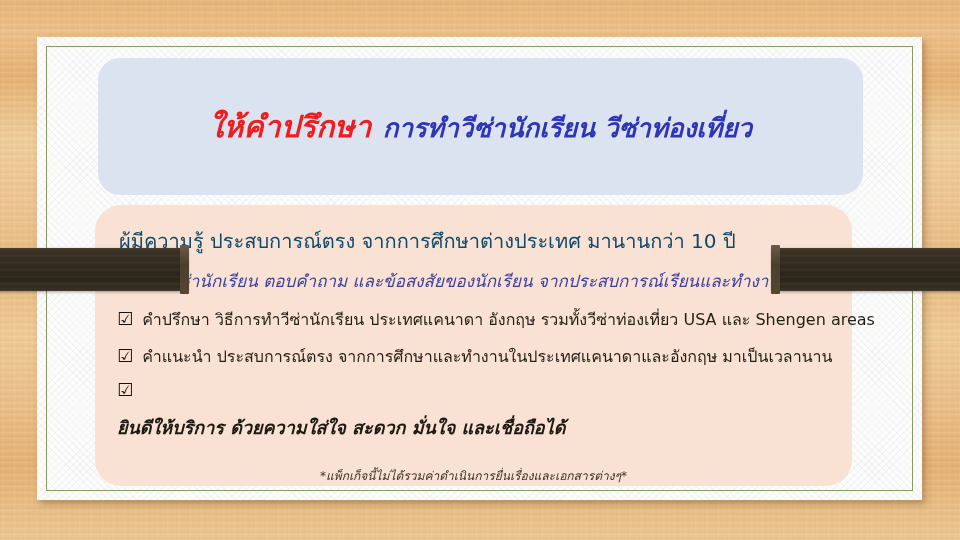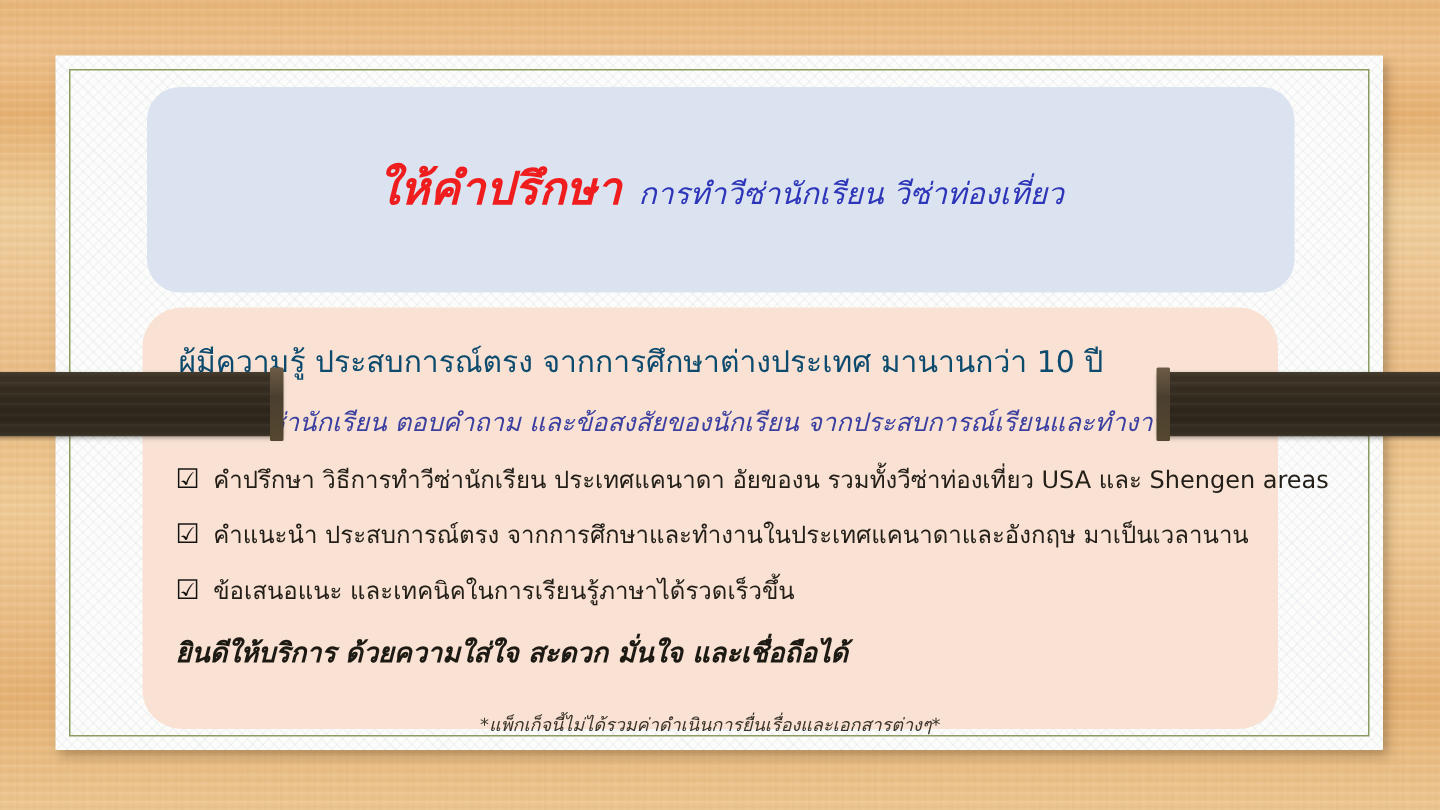--- a/index.html
+++ b/index.html
@@ -74,21 +74,21 @@
     background:#dbe3f0;border-radius:22px;
     display:flex;flex-direction:column;align-items:center;justify-content:center;
     gap:6px;
   }
   .title-line{white-space:nowrap;line-height:1.1;}
   .t-red{
     color:#ef1d1d;font-weight:bold;font-style:italic;font-size:30px;
     letter-spacing:.2px;
   }
   .t-blue{
-    color:#2d35b8;font-weight:normal;font-style:italic;font-size:20px;
+    color:#2d35b8;font-weight:bold;font-style:italic;font-size:26px;
     margin-left:6px;
   }
 
   
   #content-panel{
     position:absolute;left:58px;top:168px;width:757px;height:281px;
     background:#f9e2d3;border-radius:26px;
     padding:14px 22px 0 22px;box-sizing:border-box;
   }
   .c-head{
@@ -137,29 +137,28 @@
       </div>
     </div>
 
     <div id="content-panel">
       <div class="c-head">ผู้มีความรู้ ประสบการณ์ตรง จากการศึกษาต่างประเทศ มานานกว่า 10 ปี</div>
       <div class="c-sub">การทำวีซ่านักเรียน ตอบคำถาม และข้อสงสัยของนักเรียน จากประสบการณ์เรียนและทำงานโดยตรง</div>
 
       <ul class="check-list">
         <li>
           <span class="cbx">☑</span>
-          <span>คำปรึกษา วิธีการทำวีซ่านักเรียน ประเทศแคนาดา อัยของน รวมทั้งวีซ่าท่องเที่ยว USA และ Shengen areas</span>
+          <span>คำปรึกษา วิธีการทำวีซ่านักเรียน ประเทศแคนาดา อังกฤษ รวมทั้งวีซ่าท่องเที่ยว USA และ Shengen areas</span>
         </li>
         <li>
           <span class="cbx">☑</span>
           <span>คำแนะนำ ประสบการณ์ตรง จากการศึกษาและทำงานในประเทศแคนาดาและอังกฤษ มาเป็นเวลานาน</span>
         </li>
         <li>
           <span class="cbx">☑</span>
-          <span>ข้อเสนอแนะ และเทคนิคในการเรียนรู้ภาษาได้รวดเร็วขึ้น</span>
         </li>
       </ul>
 
       <div class="tagline">ยินดีให้บริการ ด้วยความใส่ใจ สะดวก มั่นใจ และเชื่อถือได้</div>
       <div class="footnote">*แพ็กเก็จนี้ไม่ได้รวมค่าดำเนินการยื่นเรื่องและเอกสารต่างๆ*</div>
     </div>
 
   </div>
 </div>
 

